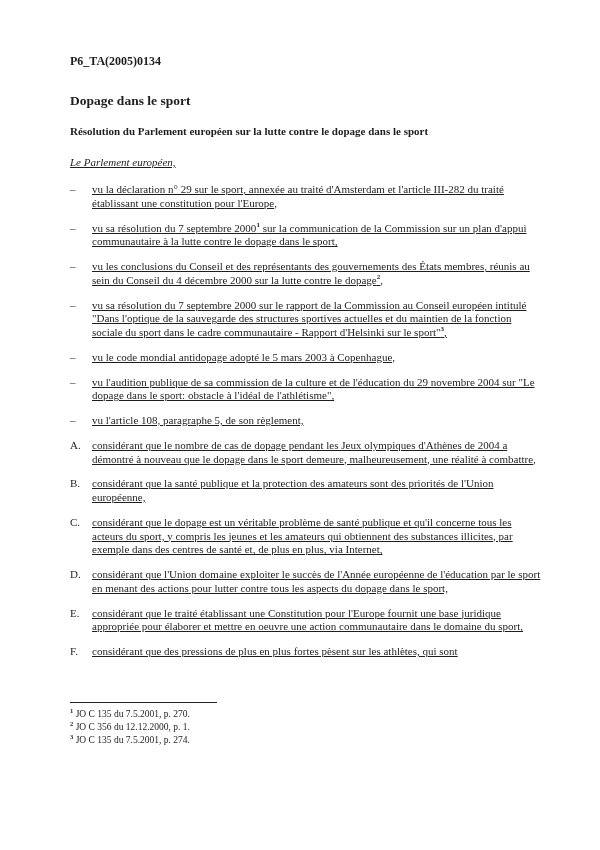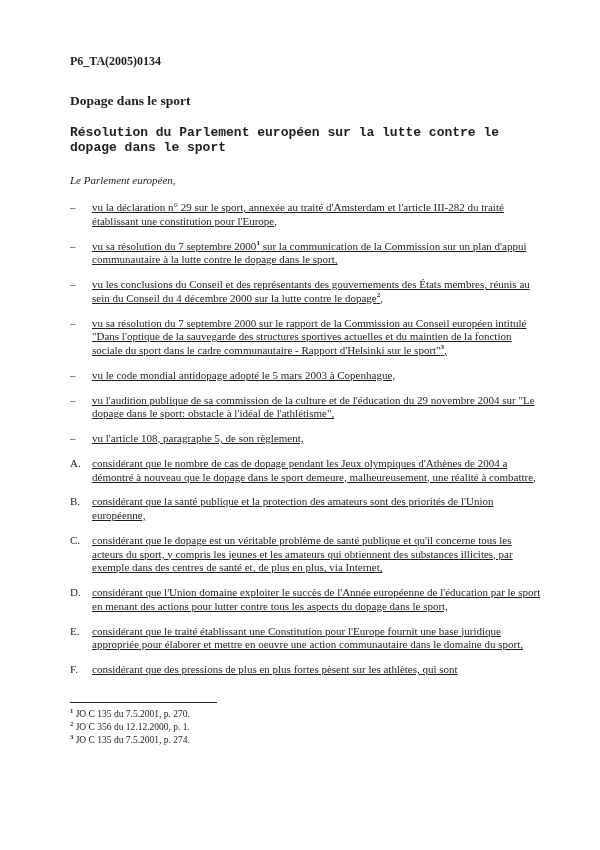--- a/index.html
+++ b/index.html
@@ -26,29 +26,29 @@
     font-size: 12px;
     font-weight: bold;
     margin: 0;
   }
   .doc-title {
     font-size: 13.5px;
     font-weight: bold;
     margin: 24px 0 0 0;
   }
   .doc-subtitle {
-    font-size: 13px;
+    font-size: 11px;
     font-weight: bold;
     margin: 16px 0 8px 0;
-    font-family: Liberation Mono, monospace;
   }
   .intro {
     font-size: 11px;
     font-style: italic;
     margin: 19px 0 0 0;
+    text-decoration: underline;
   }
   .list {
     margin-top: 15px;
     font-size: 11px;
     line-height: 13.75px;
   }
   .hang {
     display: flex;
     margin: 0 0 11px 0;
   }

